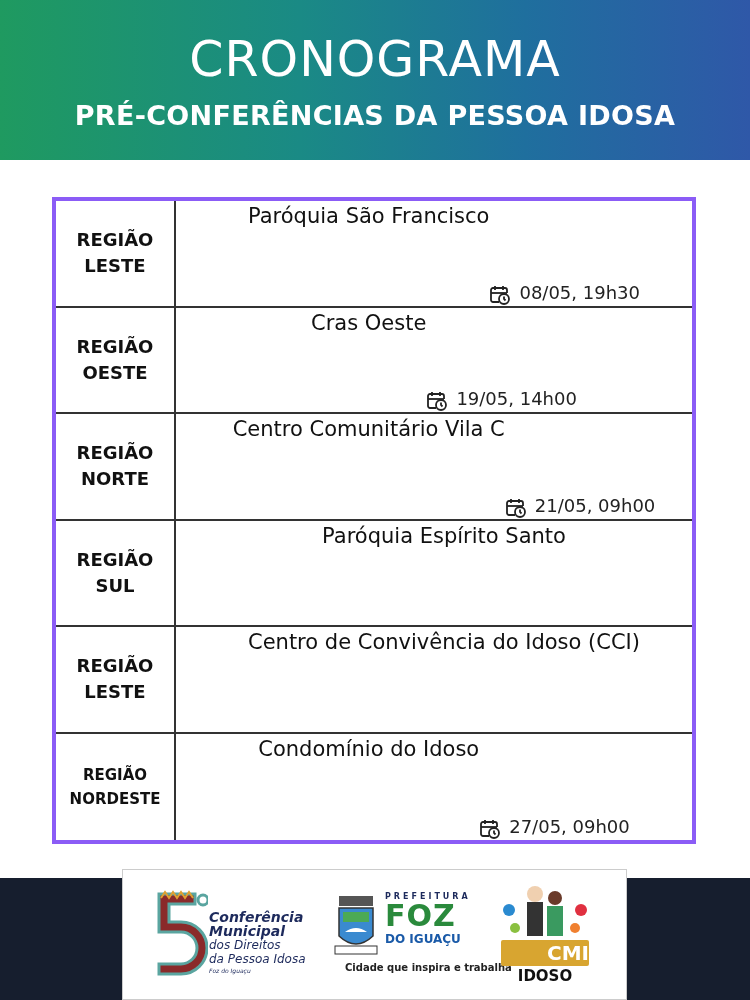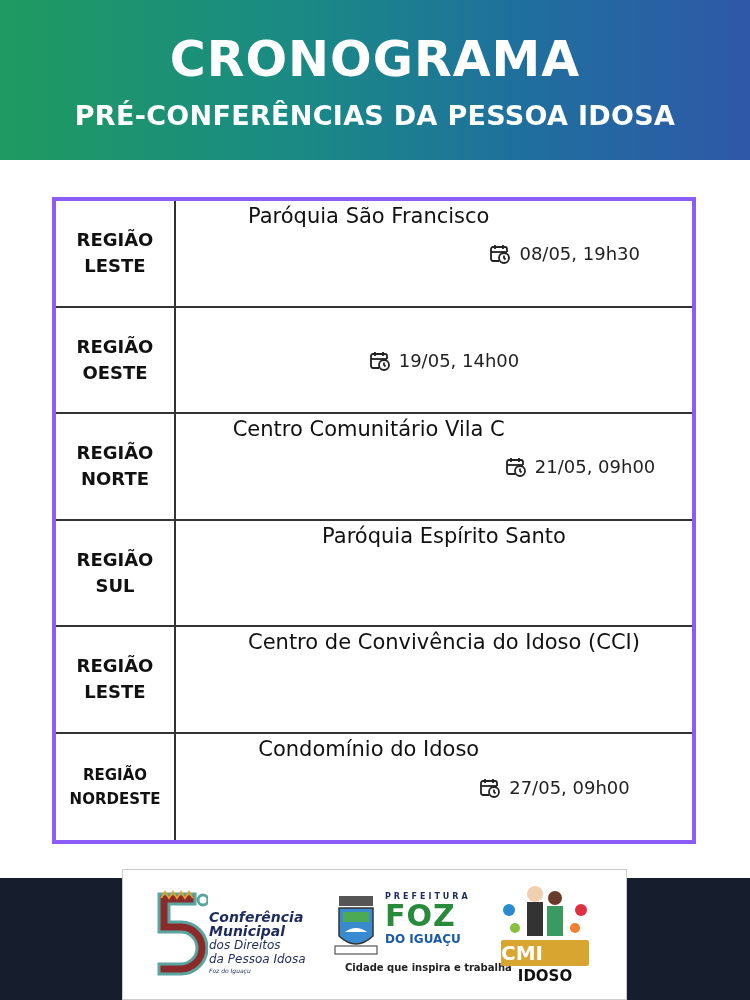--- a/index.html
+++ b/index.html
@@ -1,43 +1,43 @@
 <!DOCTYPE html>
 <html><head>
 <meta charset="utf-8">
 <style>
   html,body{margin:0;padding:0;}
   body{width:750px;height:1000px;position:relative;overflow:hidden;background:#ffffff;font-family:"DejaVu Sans","Liberation Sans",sans-serif;}
   .header{position:absolute;left:0;top:0;width:750px;height:160px;background:linear-gradient(90deg,#1f9a60 0%,#1a8a85 40%,#1f6f9e 70%,#2f58a8 100%);}
-  .title{position:absolute;left:0;width:750px;top:30px;text-align:center;color:#fff;font-weight:bold;font-size:49px;letter-spacing:1px;line-height:60px;}
+  .title{position:absolute;left:0;width:750px;top:30px;text-align:center;color:#fff;font-weight:normal;font-size:49px;letter-spacing:1px;line-height:60px;}
   .subtitle{position:absolute;left:0;width:750px;top:96px;text-align:center;color:#fff;font-weight:bold;font-size:27px;line-height:40px;letter-spacing:0.3px;}
   .table{position:absolute;left:52px;top:197px;width:644px;border:4px solid #8b5cf6;box-sizing:border-box;}
   .row{display:flex;height:106.5px;border-bottom:2px solid #333;box-sizing:border-box;}
   .row:last-child{border-bottom:none;}
   .region{width:118px;border-right:2px solid #333;display:flex;flex-direction:column;justify-content:center;align-items:center;text-align:center;font-weight:bold;color:#111;font-size:18px;line-height:26px;}
   .region.small{font-size:15px;line-height:24px;}
   .info{flex:1;padding-left:20px;display:flex;flex-direction:row;justify-content:center;}
   .place{font-size:21px;color:#111;line-height:30px;}
-  .when{display:flex;align-items:center;font-size:18px;color:#222;line-height:26px;margin-top:2px;}
+  .when{display:flex;align-items:flex-end;font-size:18px;color:#222;line-height:26px;margin-top:2px;}
   .when svg{margin-right:8px;}
   .footer{position:absolute;left:0;top:878px;width:750px;height:122px;background:#161e2e;}
   .logo-box{position:absolute;left:122px;top:869px;width:505px;height:131px;background:#fff;border:1px solid #ccc;box-sizing:border-box;}
   .logo1{position:absolute;left:30px;top:18px;width:160px;height:90px;}
   .five{position:absolute;left:0;top:0;width:55px;height:90px;}
   .conf-text{position:absolute;left:56px;top:22px;color:#1d2a5c;font-style:italic;line-height:14px;}
   .conf-text .b{font-weight:bold;font-size:14px;}
   .conf-text .r{font-size:12px;}
   .conf-text .t{font-size:6px;line-height:9px;}
   .logo2{position:absolute;left:210px;top:22px;width:140px;height:90px;}
   .pref{position:absolute;left:52px;top:0;font-size:8px;letter-spacing:3px;font-weight:bold;color:#1d2a5c;}
   .foz{position:absolute;left:52px;top:9px;font-size:30px;font-weight:bold;color:#2a8a3c;line-height:30px;letter-spacing:1px;}
   .iguacu{position:absolute;left:52px;top:40px;font-size:12px;font-weight:bold;color:#1a5aa8;}
   .tagline{position:absolute;left:12px;top:70px;font-size:10px;font-weight:bold;color:#222;white-space:nowrap;}
   .logo3{position:absolute;left:372px;top:14px;width:100px;height:100px;}
-  .cmi{position:absolute;left:6px;top:56px;width:88px;height:26px;background:#d8a530;color:#fff;font-weight:bold;font-size:20px;text-align:left;line-height:26px;border-radius:2px;}
+  .cmi{position:absolute;left:6px;top:56px;width:88px;height:26px;background:#d8a530;color:#fff;font-weight:bold;font-size:20px;text-align:right;line-height:26px;border-radius:2px;}
   .idoso{position:absolute;left:10px;top:84px;width:80px;text-align:center;font-weight:bold;font-size:15px;color:#111;line-height:16px;}
 </style>
 </head>
 <body>
 
 <div class="header">
   <div class="title">CRONOGRAMA</div>
   <div class="subtitle">PRÉ-CONFERÊNCIAS DA PESSOA IDOSA</div>
 </div>
 
@@ -60,20 +60,21 @@
         <span>08/05, 19h30</span>
       </div>
     </div>
   </div>
   <div class="row">
     <div class="region">
       <span>REGIÃO</span>
       <span>OESTE</span>
     </div>
     <div class="info">
+      <div class="place">Cras Oeste</div>
       <div class="when">
         <svg width="22" height="22" viewBox="0 0 22 22" fill="none" stroke="#222" stroke-width="1.8">
             <path d="M10 18H4a2 2 0 0 1-2-2V6a2 2 0 0 1 2-2h12a2 2 0 0 1 2 2v3"></path>
             <path d="M2 9h16"></path>
             <path d="M6 2v4M14 2v4"></path>
             <circle cx="15" cy="15" r="5"></circle>
             <path d="M15 12.5V15l1.5 1.5"></path>
           </svg>
         <span>19/05, 14h00</span>
       </div>

